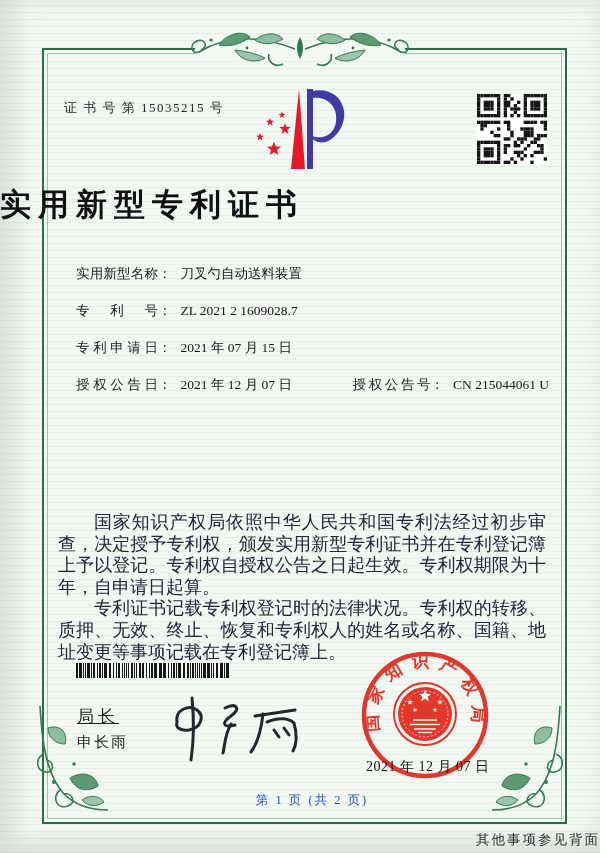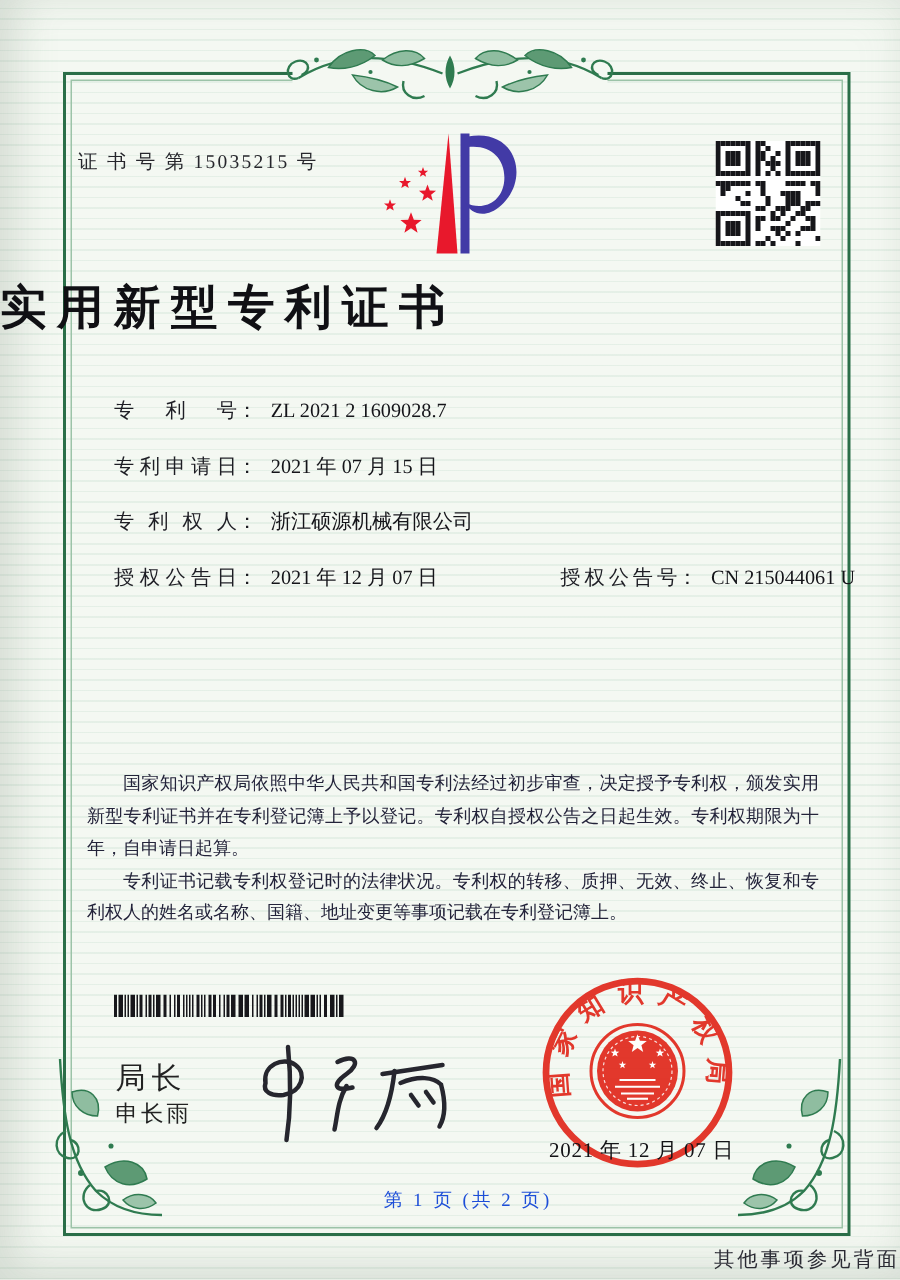--- a/index.html
+++ b/index.html
@@ -11,39 +11,39 @@
       #f4f8f2;
     color:#1b1b22;
   }
   .scan-shadow{position:absolute;inset:0;pointer-events:none;
     box-shadow:inset 14px -10px 26px rgba(110,130,115,.16), inset 0 0 30px rgba(130,150,135,.12);}
   
   .frame{position:absolute;left:42px;top:48px;width:521px;height:772px;
     border:2px solid #2a6e48;}
   .frame .inner-line{position:absolute;inset:3px;border:1px solid #9cc3a8;pointer-events:none;}
   
-  .cert-no{position:absolute;left:52px;top:99px;font-size:13px;letter-spacing:1.5px;color:#26262c;}
+  .cert-no{position:absolute;left:64px;top:99px;font-size:13px;letter-spacing:1.5px;color:#26262c;}
   .logo{position:absolute;left:248px;top:85px;width:106px;height:86px;}
   .qr{position:absolute;left:477px;top:94px;width:70px;height:70px;}
   .doc-title{position:absolute;left:0;top:184px;width:100%;text-align:left;
     font-size:31px;font-weight:700;letter-spacing:7px;color:#101014;}
   
   .fields{position:absolute;left:76px;top:262px;right:36px;}
   .field-row{height:23px;margin-bottom:14px;font-size:13.5px;white-space:nowrap;line-height:23px;}
   .field-label{display:inline-block;width:82px;text-align:justify;text-align-last:justify;vertical-align:top;color:#1d1d24;}
   .colon{display:inline-block;margin-right:9px;}
   .field-value{color:#141419;}
   .grant-date-value{display:inline-block;width:172px;}
-  .second-label{display:inline-block;width:78px;text-align:justify;text-align-last:justify;margin-left:21px;}
-  
-  .body-text{position:absolute;left:58px;right:54px;top:512px;font-size:12px;line-height:21.6px;color:#23233a;text-align:justify;}
+  .second-label{display:inline-block;width:78px;text-align:justify;text-align-last:justify;}
+  
+  .body-text{position:absolute;left:58px;right:54px;top:512px;font-size:18px;line-height:21.6px;color:#23233a;text-align:justify;}
   .body-text p{margin:0;text-indent:2em;}
   
   .barcode{position:absolute;left:76px;top:663px;width:156px;height:15px;}
-  .signer-title{position:absolute;left:77px;top:705px;font-size:20px;letter-spacing:4px;color:#222;}
+  .signer-title{position:absolute;left:77px;top:705px;font-size:17px;letter-spacing:4px;color:#222;text-decoration:underline;}
   .signer-name{position:absolute;left:77px;top:733px;font-size:15px;letter-spacing:2px;color:#222;}
   .signature{position:absolute;left:163px;top:690px;width:150px;height:76px;}
   .seal{position:absolute;left:358px;top:648px;width:134px;height:134px;opacity:.92;}
   .seal-date{position:absolute;left:366px;top:758px;font-size:14px;color:#131316;letter-spacing:.5px;}
   .page-indicator{position:absolute;left:12px;top:792px;width:100%;text-align:center;font-size:12.5px;color:#1d4ed8;letter-spacing:2px;}
   .back-note{position:absolute;left:0;top:831px;width:100%;text-align:right;font-size:13.5px;color:#2a2a33;letter-spacing:2px;}
   
   .flourish-top{position:absolute;left:183px;top:28px;width:234px;height:48px;}
   .flourish-bl{position:absolute;left:30px;top:702px;width:82px;height:112px;}
   .flourish-br{position:absolute;left:488px;top:702px;width:82px;height:112px;transform:scaleX(-1);}
@@ -313,27 +313,27 @@
       <rect x="13.33" y="66.67" width="3.33" height="3.33"></rect>
       <rect x="16.67" y="66.67" width="3.33" height="3.33"></rect>
       <rect x="20.00" y="66.67" width="3.33" height="3.33"></rect>
     </g>
 </svg>
 
 <div class="doc-title">实用新型专利证书</div>
 
 <div class="fields">
   <div class="field-row">
+    <span class="field-label">实用新型名称</span><span class="colon">：</span><span class="field-value">刀叉勺自动送料装置</span>
+  </div>
+  <div class="field-row">
     <span class="field-label">专利号</span><span class="colon">：</span><span class="field-value">ZL 2021 2 1609028.7</span>
   </div>
   <div class="field-row">
     <span class="field-label">专利申请日</span><span class="colon">：</span><span class="field-value">2021 年 07 月 15 日</span>
-  </div>
-  <div class="field-row">
-    <span class="field-label">专利权人</span><span class="colon">：</span><span class="field-value">浙江硕源机械有限公司</span>
   </div>
   <div class="field-row">
     <span class="field-label">授权公告日</span><span class="colon">：</span><span class="field-value grant-date-value">2021 年 12 月 07 日</span><span class="second-label field-label">授权公告号</span><span class="colon">：</span><span class="field-value">CN 215044061 U</span>
   </div>
 </div>
 
 <div class="body-text">
   <p>国家知识产权局依照中华人民共和国专利法经过初步审查，决定授予专利权，颁发实用新型专利证书并在专利登记簿上予以登记。专利权自授权公告之日起生效。专利权期限为十年，自申请日起算。</p>
   <p>专利证书记载专利权登记时的法律状况。专利权的转移、质押、无效、终止、恢复和专利权人的姓名或名称、国籍、地址变更等事项记载在专利登记簿上。</p>
 </div>

